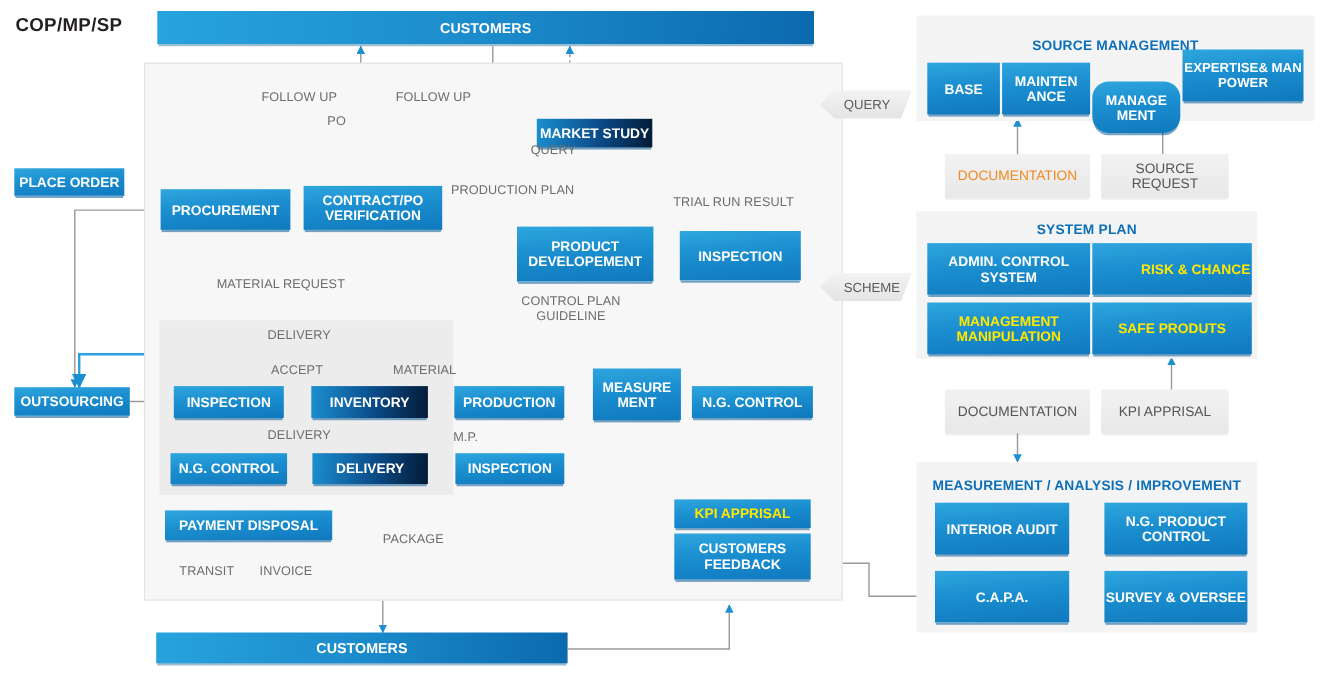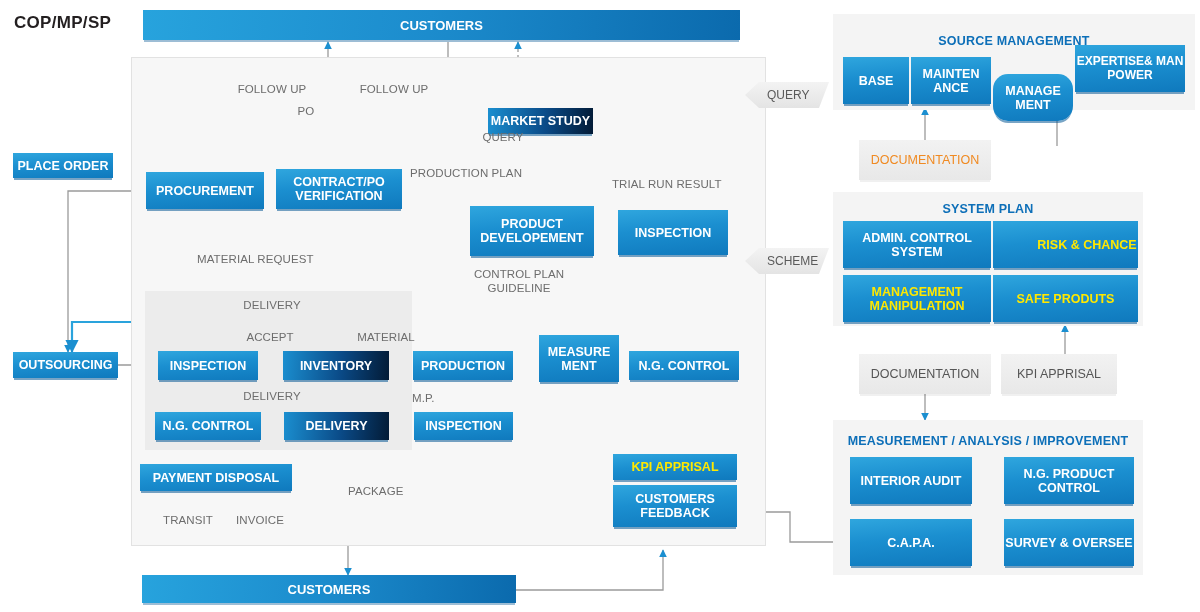--- a/index.html
+++ b/index.html
@@ -191,21 +191,21 @@
   <div class="box" style="left:155px;top:412px;width:106px;height:28px;">
     <span>N.G. CONTROL</span>
   </div>
   <div class="box navy" style="left:284px;top:412px;width:105px;height:28px;">
     <span>DELIVERY</span>
   </div>
   <div class="box" style="left:414px;top:412px;width:99px;height:28px;">
     <span>INSPECTION</span>
   </div>
 
-  <div class="box" style="left:140px;top:464px;width:152px;height:27px;">
+  <div class="box" style="left:150px;top:464px;width:152px;height:27px;">
     <span>PAYMENT DISPOSAL</span>
   </div>
 
   <div class="box yellow" style="left:613px;top:454px;width:124px;height:26px;">
     <span>KPI APPRISAL</span>
   </div>
   <div class="box" style="left:613px;top:485px;width:124px;height:42px;">
     <span>CUSTOMERS FEEDBACK</span>
   </div>
 
@@ -245,20 +245,23 @@
   </div>
   <div class="box" style="left:993px;top:74px;width:80px;height:47px;border-radius:15px;">
     <span>MANAGE MENT</span>
   </div>
   <div class="box" style="left:1075px;top:45px;width:110px;height:47px;font-size:12px;">
     <span>EXPERTISE&amp; MAN POWER</span>
   </div>
   <div class="box plain orange" style="left:859px;top:140px;width:132px;height:40px;">
     <span>DOCUMENTATION</span>
   </div>
+  <div class="box plain" style="left:1001px;top:140px;width:116px;height:40px;">
+    <span>SOURCE REQUEST</span>
+  </div>
 
   <div class="panel" style="left:833px;top:192px;width:310px;height:134px;"></div>
   <div class="panel-title" style="left:833px;top:202px;width:310px;">SYSTEM PLAN</div>
   <div class="box" style="left:843px;top:221px;width:148px;height:47px;">
     <span>ADMIN. CONTROL SYSTEM</span>
   </div>
   <div class="box yellow" style="left:993px;top:221px;width:145px;height:47px;padding-left:43px;">
     <span>RISK &amp; CHANCE</span>
   </div>
   <div class="box yellow" style="left:843px;top:275px;width:148px;height:47px;">

